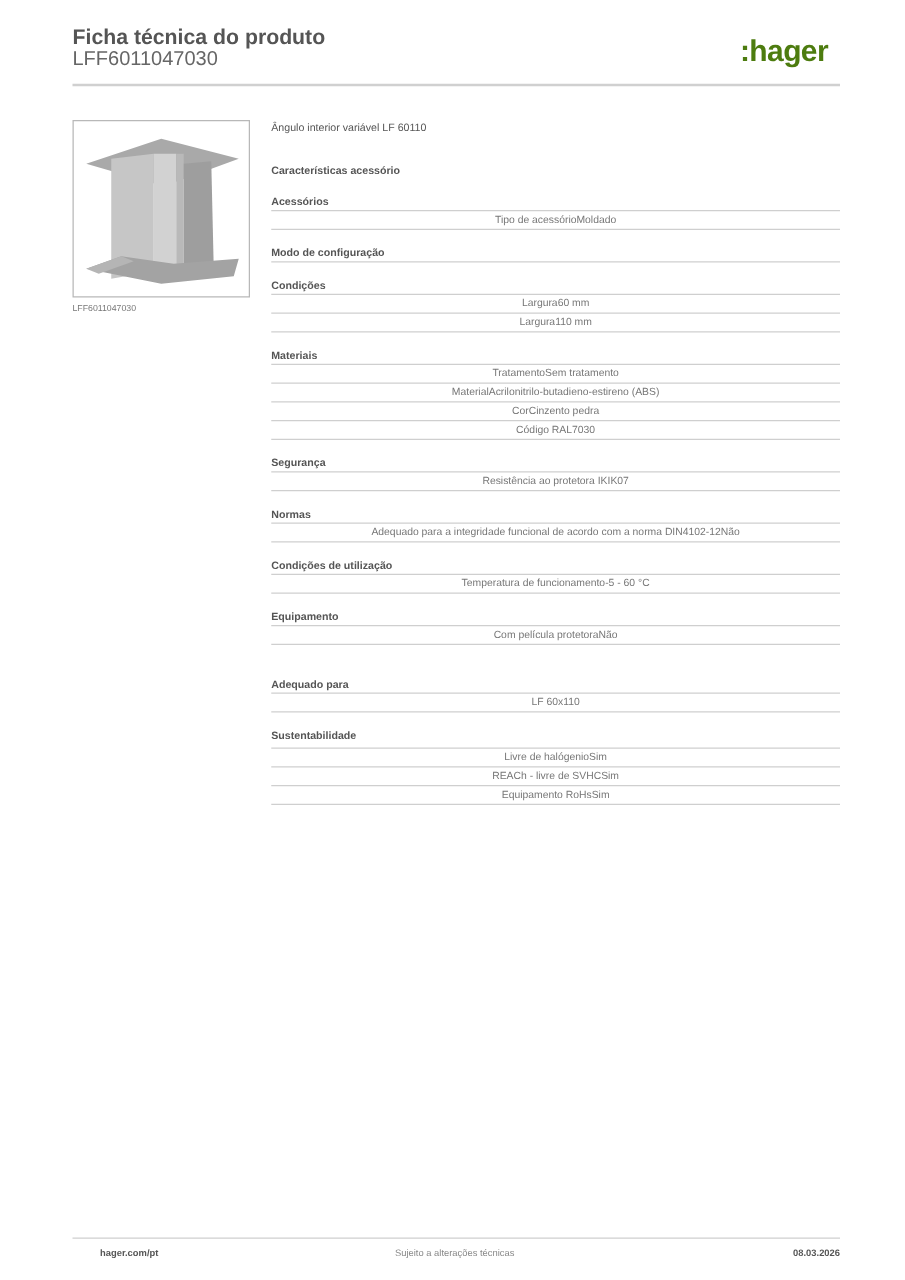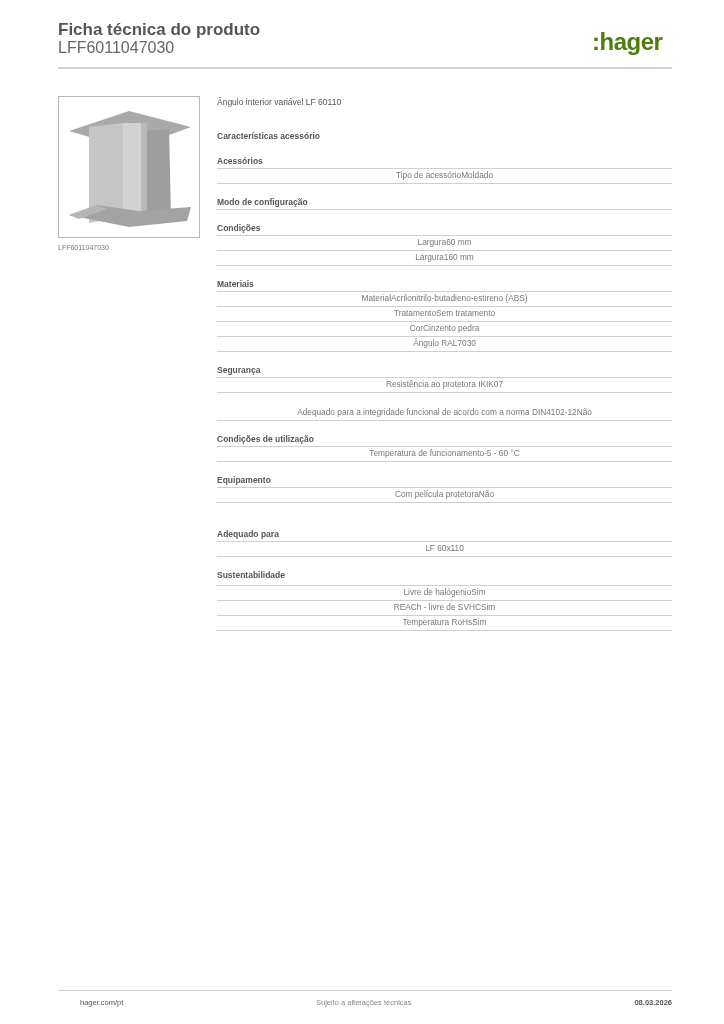--- a/index.html
+++ b/index.html
@@ -47,21 +47,21 @@
     .row .lbl { max-width: 300px; }
     .row .val { text-align: right; }
     .sust .sec-title { padding-bottom: 4px; }
     .footer-rule {
       position: absolute; left: 58px; top: 990px; width: 614px; height: 1px; background: #d0d0d0;
     }
     .footer {
       position: absolute; left: 58px; top: 998px; width: 614px; display: flex;
       justify-content: space-between; font-size: 7.5px; color: #666;
     }
-    .footer .left { font-weight: normal; color: #555; padding-left: 22px; }
+    .footer .left { font-weight: bold; color: #555; padding-left: 22px; }
     .footer .mid { color: #888; position: absolute; left: 258px; }
     .footer .right { font-weight: bold; color: #555; }
   </style>
 </head>
 <body>
 
 <div class="hdr-title">Ficha técnica do produto</div>
 <div class="hdr-sub">LFF6011047030</div>
 <div class="logo"><span>:hager</span></div>
 <div class="hdr-rule"></div>
@@ -96,53 +96,54 @@
   </div>
 
   <div class="section">
     <div class="sec-title">Condições</div>
     <div class="row">
         <span class="lbl">Largura</span>
         <span class="val">60 mm</span>
       </div>
     <div class="row">
         <span class="lbl">Largura</span>
-        <span class="val">160 mm</span>
+        <span class="val">110 mm</span>
       </div>
   </div>
 
   <div class="section">
     <div class="sec-title">Materiais</div>
     <div class="row">
+        <span class="lbl">Tratamento</span>
+        <span class="val">Sem tratamento</span>
+      </div>
+    <div class="row">
         <span class="lbl">Material</span>
         <span class="val">Acrilonitrilo-butadieno-estireno (ABS)</span>
-      </div>
-    <div class="row">
-        <span class="lbl">Tratamento</span>
-        <span class="val">Sem tratamento</span>
       </div>
     <div class="row">
         <span class="lbl">Cor</span>
         <span class="val">Cinzento pedra</span>
       </div>
     <div class="row">
-        <span class="lbl">Ângulo RAL</span>
+        <span class="lbl">Código RAL</span>
         <span class="val">7030</span>
       </div>
   </div>
 
   <div class="section">
     <div class="sec-title">Segurança</div>
     <div class="row">
         <span class="lbl">Resistência ao protetora IK</span>
         <span class="val">IK07</span>
       </div>
   </div>
 
   <div class="section">
+    <div class="sec-title">Normas</div>
     <div class="row">
         <span class="lbl">Adequado para a integridade funcional de acordo com a norma DIN4102-12</span>
         <span class="val">Não</span>
       </div>
   </div>
 
   <div class="section">
     <div class="sec-title">Condições de utilização</div>
     <div class="row">
         <span class="lbl">Temperatura de funcionamento</span>
@@ -170,21 +171,21 @@
     <div class="sec-title">Sustentabilidade</div>
     <div class="row">
         <span class="lbl">Livre de halógenio</span>
         <span class="val">Sim</span>
       </div>
     <div class="row">
         <span class="lbl">REACh - livre de SVHC</span>
         <span class="val">Sim</span>
       </div>
     <div class="row">
-        <span class="lbl">Temperatura RoHs</span>
+        <span class="lbl">Equipamento RoHs</span>
         <span class="val">Sim</span>
       </div>
   </div>
 </div>
 
 <div class="footer-rule"></div>
 <div class="footer">
   <span class="left">hager.com/pt</span>
   <span class="mid">Sujeito a alterações técnicas</span>
   <span class="right">08.03.2026</span>

